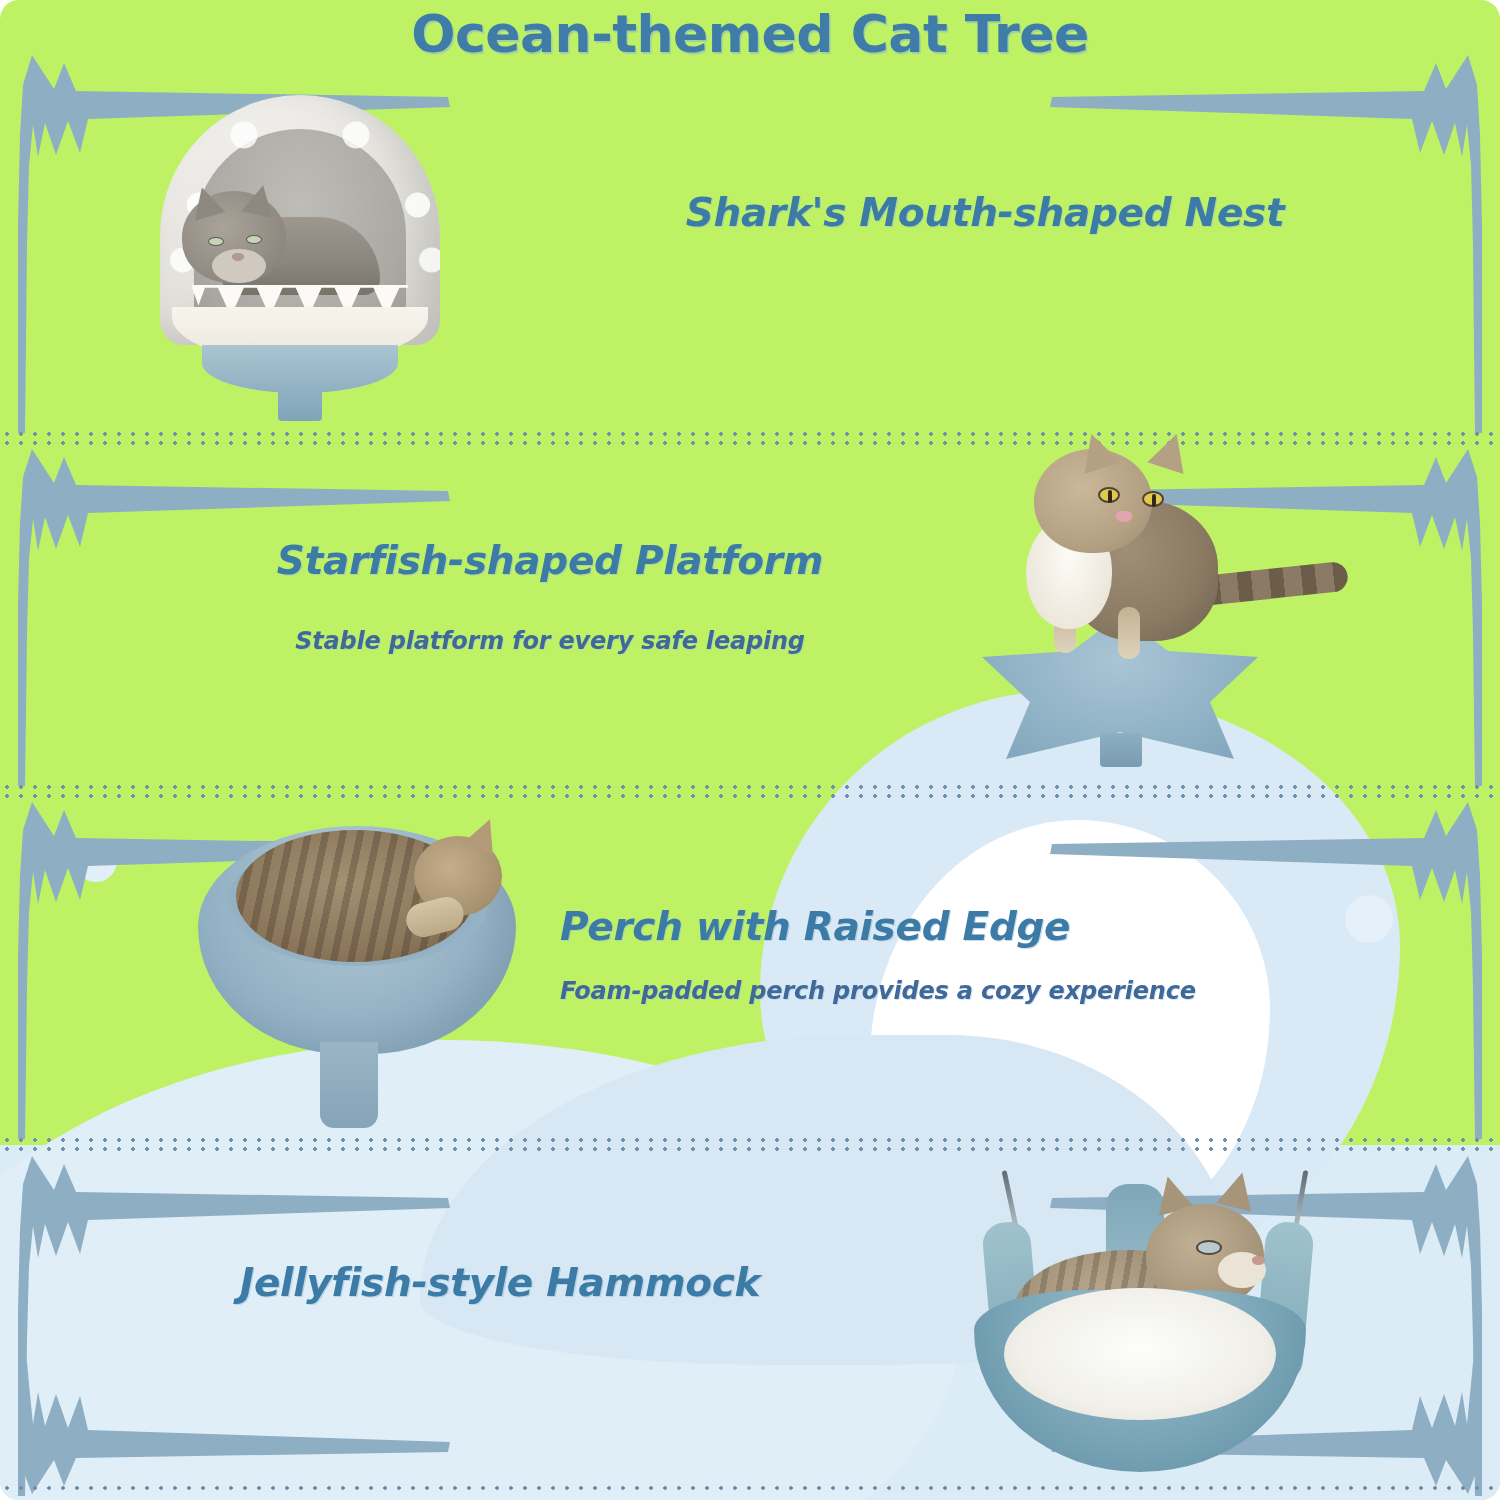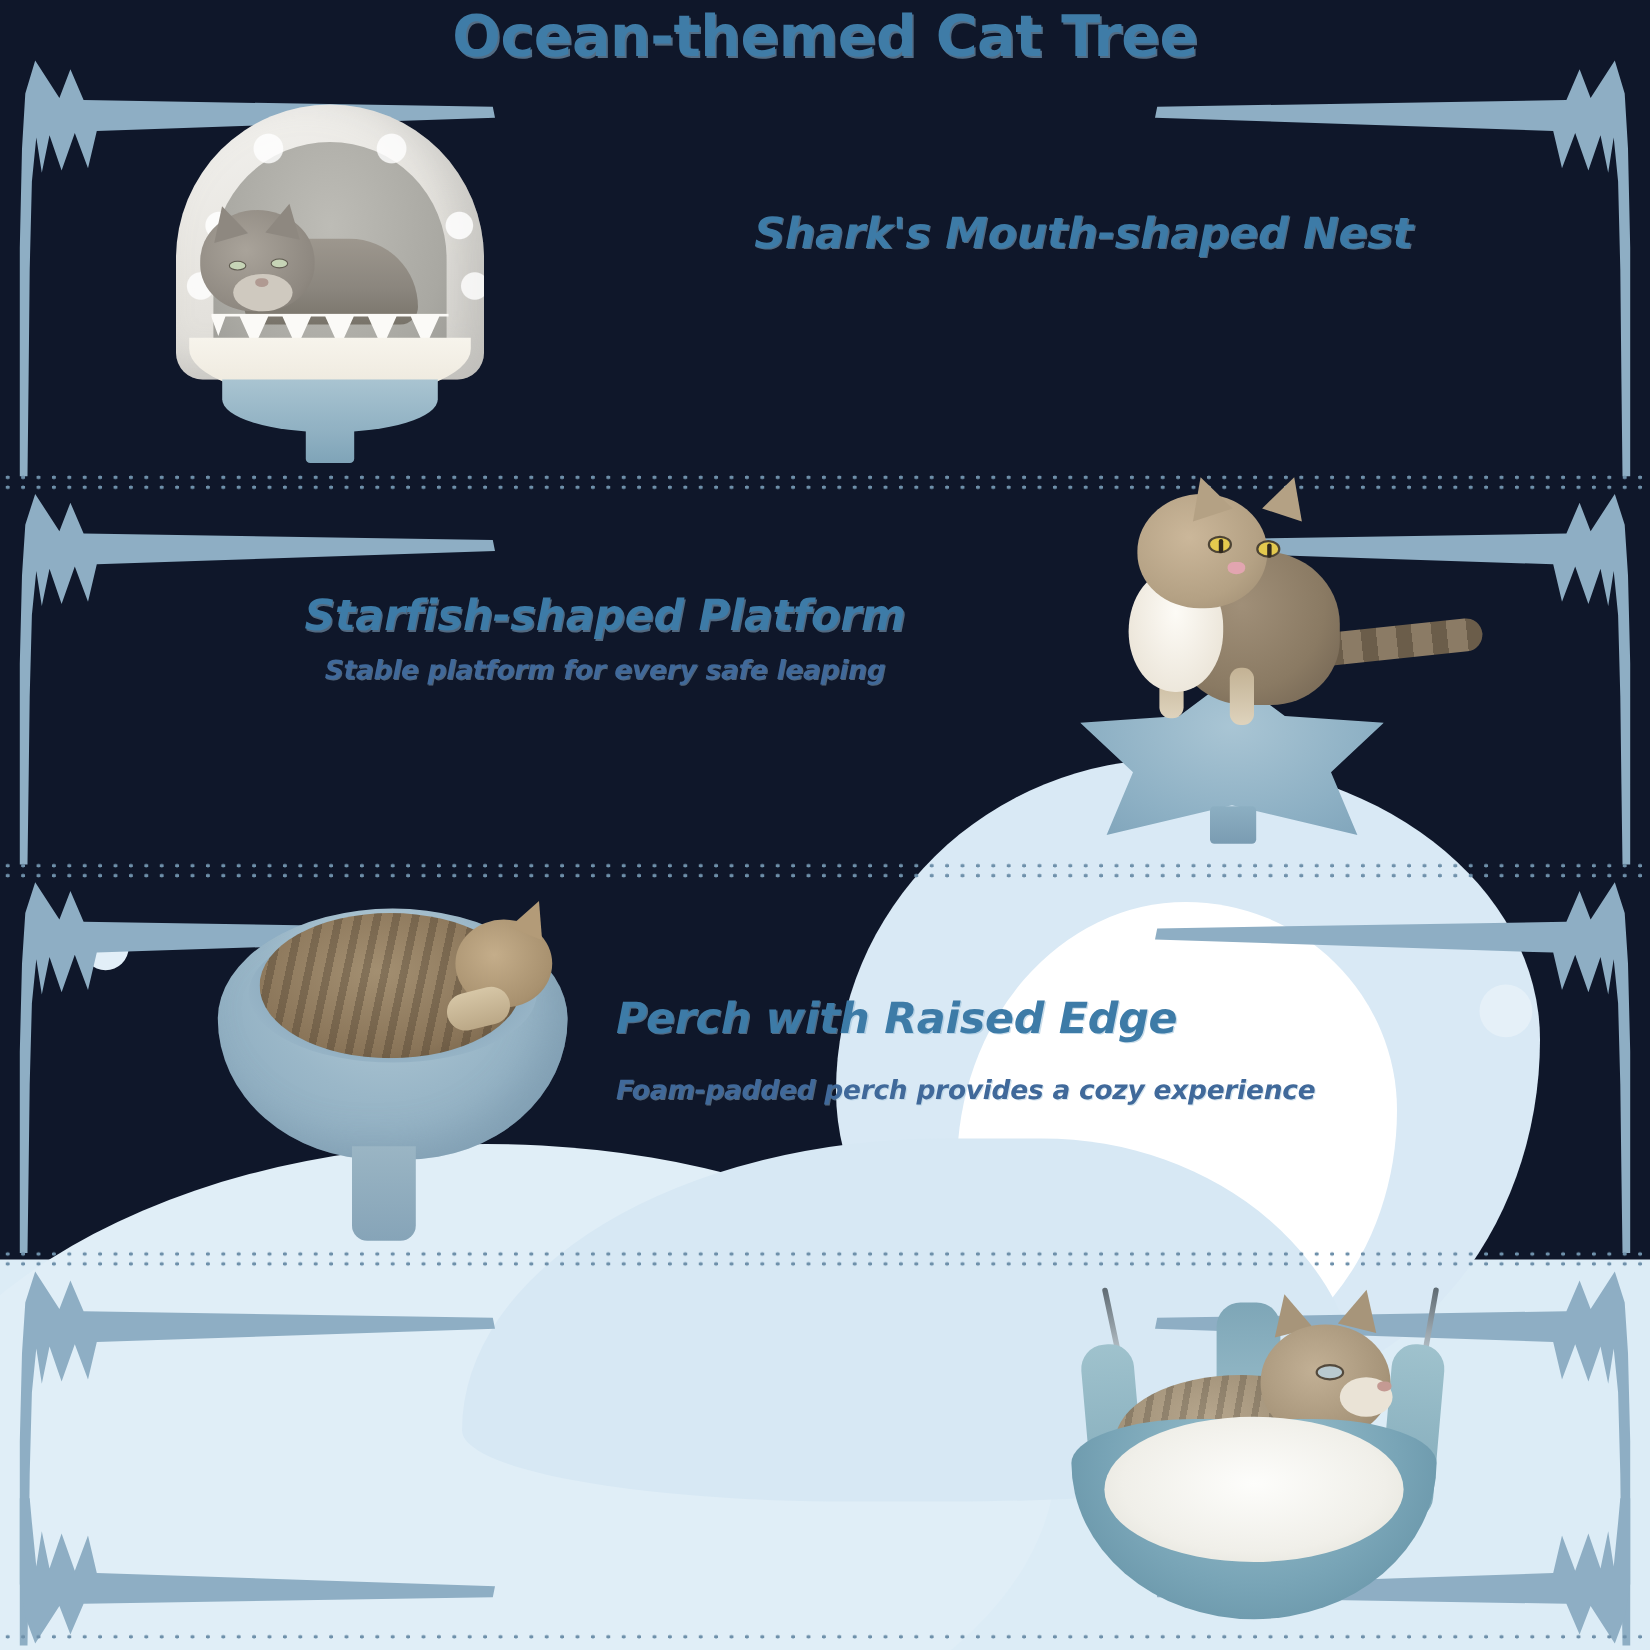--- a/index.html
+++ b/index.html
@@ -4,21 +4,21 @@
 <style>
   * { margin:0; padding:0; box-sizing:border-box; }
   html,body{
     width:1500px; height:1500px;
     font-family:"DejaVu Sans", sans-serif;
     background:#ffffff;
     overflow:hidden;
   }
   #page{
     position:relative; width:1500px; height:1500px;
-    background:#0f172a; overflow:hidden;
+    background:#bef264; overflow:hidden;border-radius:19px;
   }
 
   
   .bg-layer{ position:absolute; inset:0; overflow:hidden; pointer-events:none; }
   .blob{ position:absolute; background:#dceaf5; }
   .blob.b1{
     left:-120px; top:1040px; width:1080px; height:620px;
     border-radius:52% 48% 60% 40% / 58% 46% 54% 42%;
     background:#e0eef7;
   }
@@ -430,21 +430,21 @@
           <div class="eye r">
               <i></i>
             </div>
           <div class="nose"></div>
         </div>
       </div>
     </div>
 
     <div class="feat-text" style="left:90px;top:95px;width:920px;text-align:center;">
       <div class="feat-title">Starfish-shaped Platform</div>
-      <div class="feat-sub" style="margin-top:12px;">Stable platform for every safe leaping</div>
+      <div class="feat-sub" style="margin-top:44px;">Stable platform for every safe leaping</div>
     </div>
   </div>
 
   <div class="divider" style="top:785px;">
     <div class="dots" style="top:0;"></div>
     <div class="dots" style="top:9px;"></div>
   </div>
 
   <div class="panel" style="top:796px;height:345px;">
 
@@ -521,20 +521,21 @@
       <div class="ham-cat-ear r"></div>
       <div class="ham-cat-head"></div>
       <div class="ham-cat-eye"></div>
       <div class="ham-cat-muzzle"></div>
       <div class="ham-cat-nose"></div>
       <div class="ham-bowl"></div>
       <div class="ham-inner"></div>
     </div>
 
     <div class="feat-text" style="left:60px;top:110px;width:880px;text-align:center;">
+      <div class="feat-title">Jellyfish-style Hammock</div>
     </div>
   </div>
 
   <div class="divider" style="top:1486px;">
     <div class="dots" style="top:0;"></div>
   </div>
 
 </div>
 
 </body></html>

